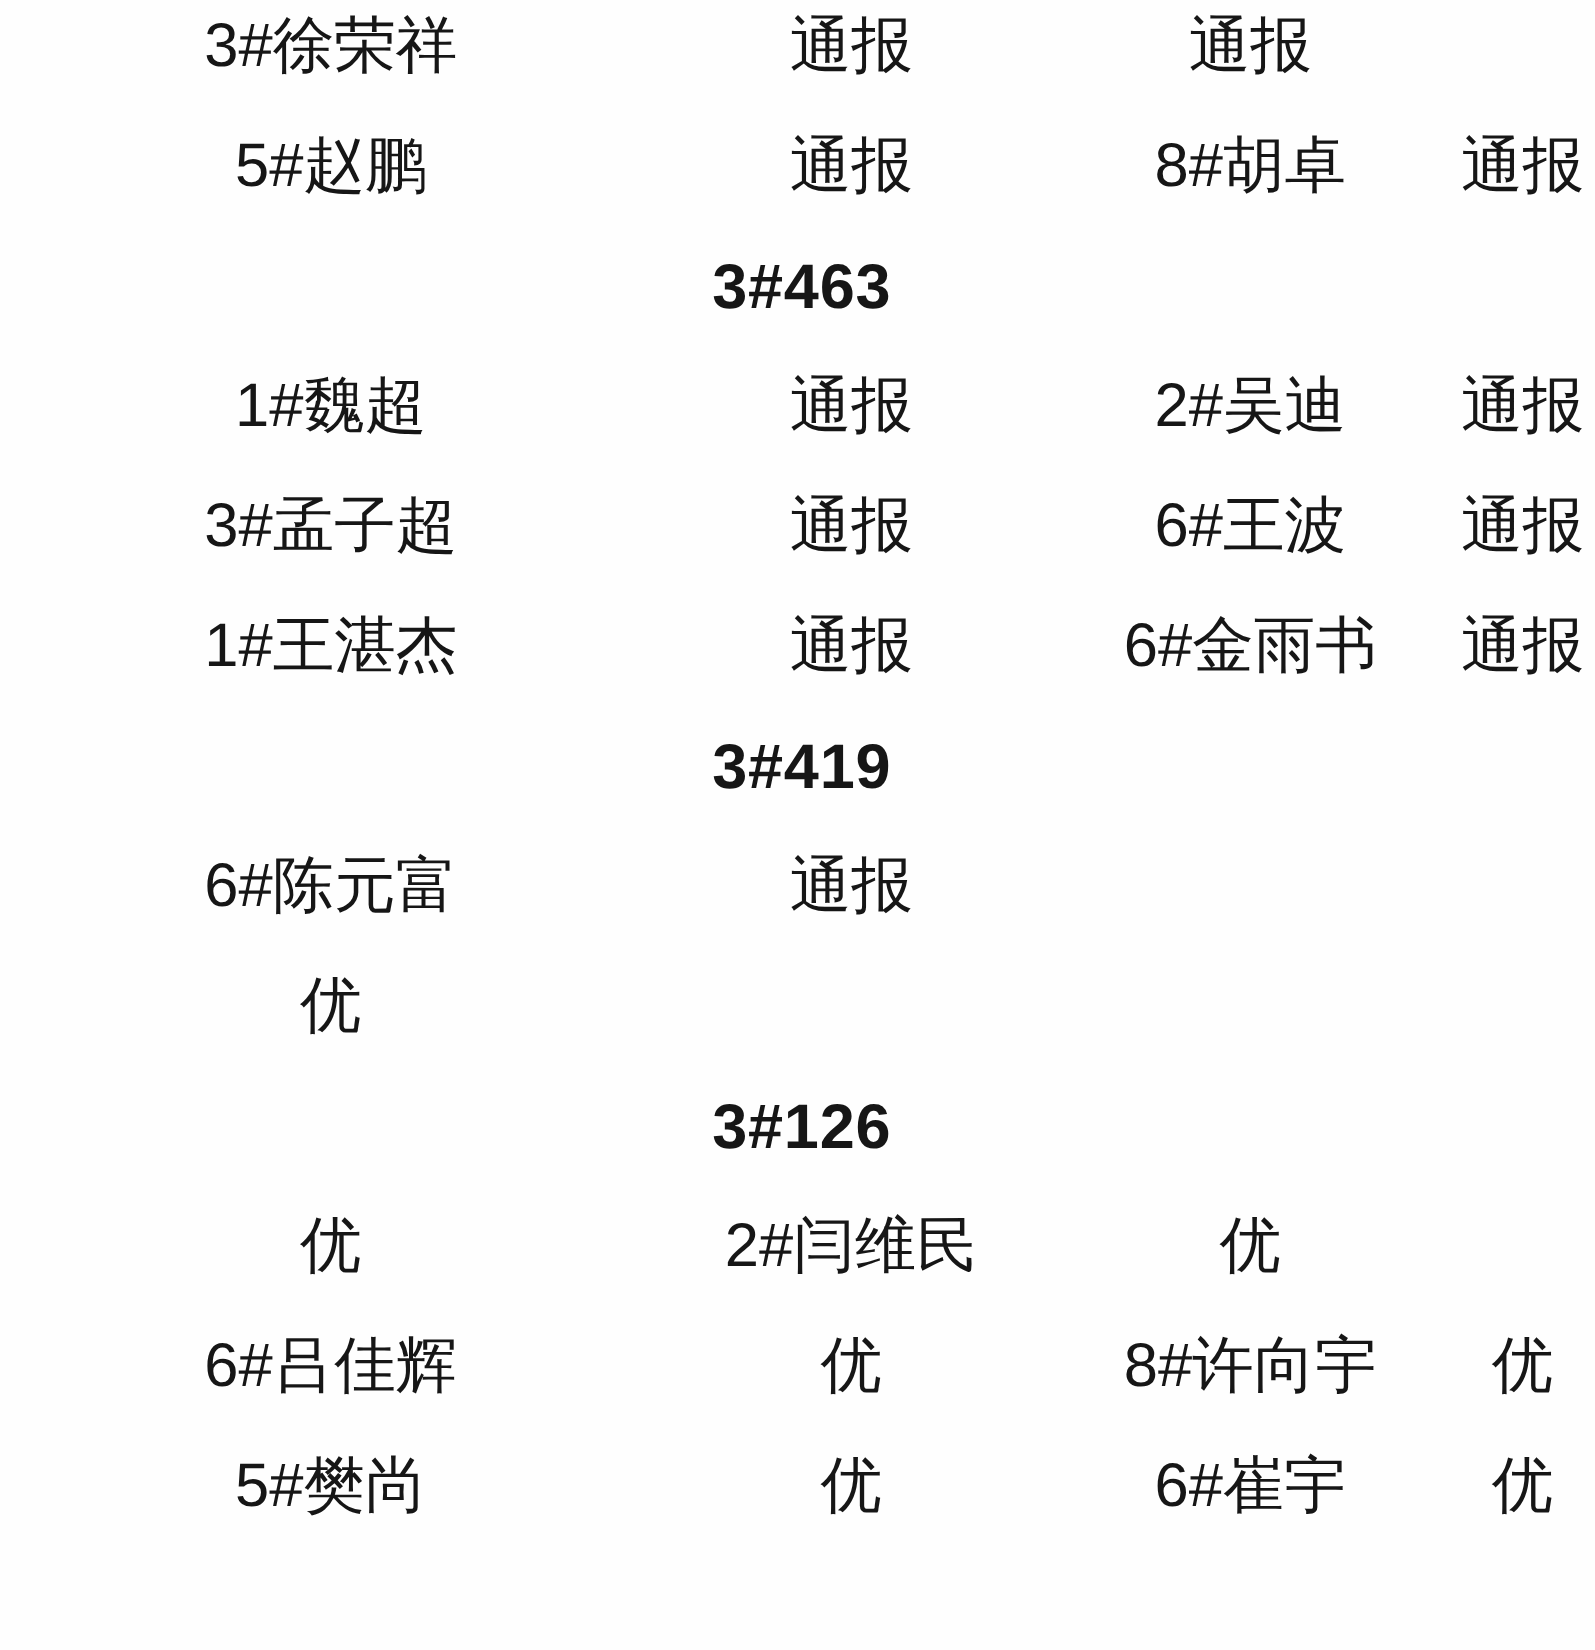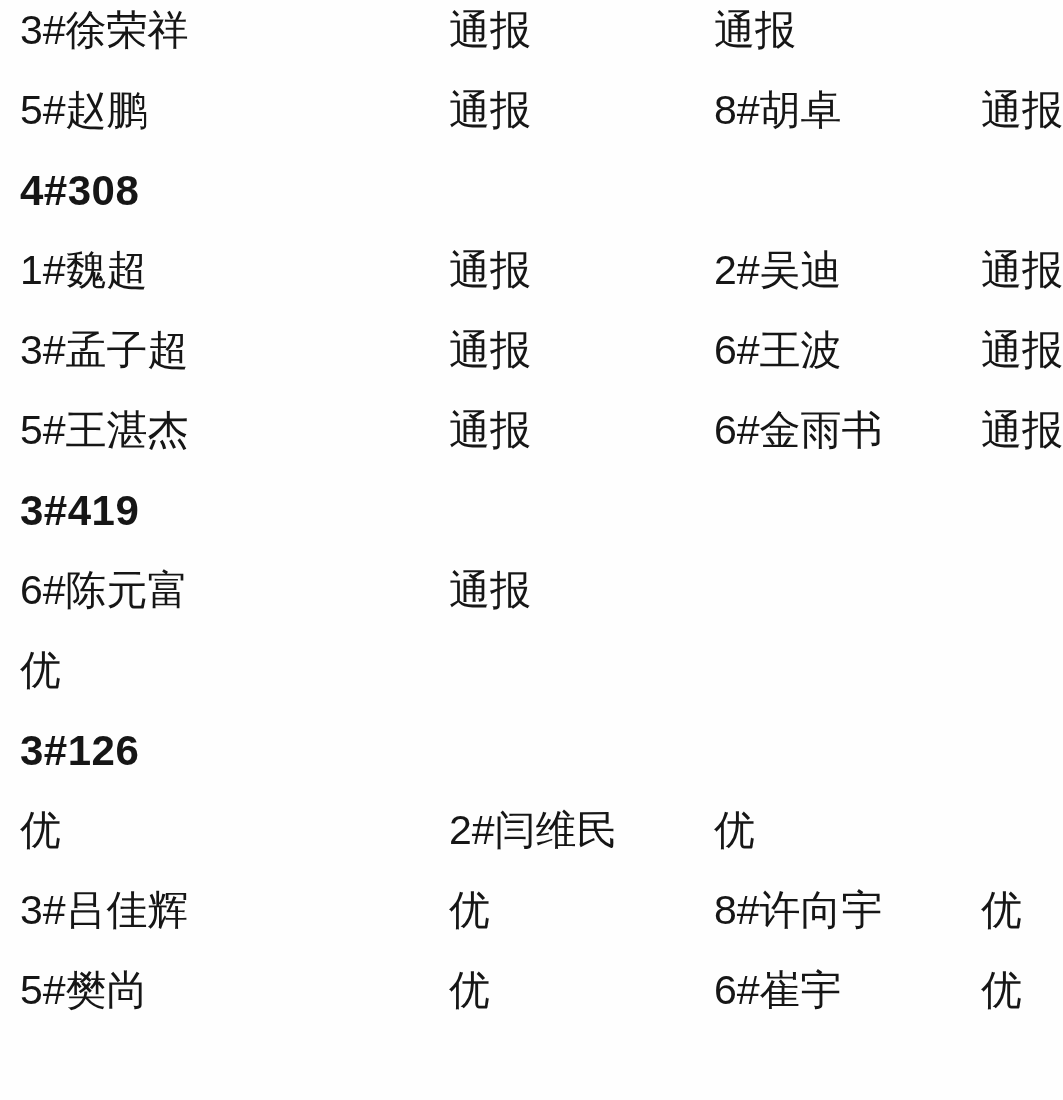--- a/index.html
+++ b/index.html
@@ -14,21 +14,22 @@
     color: #161616;
     font-family: "Liberation Sans", "DejaVu Sans", sans-serif;
   }
   .doc {
     padding-top: 6px;
     width: 1063px;
   }
   .row {
     height: 80px;
     box-sizing: border-box;
-    padding-left: 20px;
+    padding-left: 6px;
+    text-align: center;
   }
   .row.entries {
     display: grid;
     grid-template-columns: 429px 265px 267px 1fr;
   }
   .cell {
     font-size: 41px;
     line-height: 48px;
     white-space: nowrap;
     overflow: visible;
@@ -48,35 +49,35 @@
       <div class="cell name">3#徐荣祥</div>
       <div class="cell status">通报</div>
       <div class="cell status">通报</div>
     </div>
     <div class="row entries">
       <div class="cell name">5#赵鹏</div>
       <div class="cell status">通报</div>
       <div class="cell name">8#胡卓</div>
       <div class="cell status">通报</div>
     </div>
-    <div class="row header">4#308</div>
+    <div class="row header">3#463</div>
     <div class="row entries">
       <div class="cell name">1#魏超</div>
       <div class="cell status">通报</div>
       <div class="cell name">2#吴迪</div>
       <div class="cell status">通报</div>
     </div>
     <div class="row entries">
       <div class="cell name">3#孟子超</div>
       <div class="cell status">通报</div>
       <div class="cell name">6#王波</div>
       <div class="cell status">通报</div>
     </div>
     <div class="row entries">
-      <div class="cell name">5#王湛杰</div>
+      <div class="cell name">1#王湛杰</div>
       <div class="cell status">通报</div>
       <div class="cell name">6#金雨书</div>
       <div class="cell status">通报</div>
     </div>
     <div class="row header">3#419</div>
     <div class="row entries">
       <div class="cell name">6#陈元富</div>
       <div class="cell status">通报</div>
       <div class="cell name"></div>
       <div class="cell status"></div>
@@ -86,21 +87,21 @@
       <div class="cell name"></div>
       <div class="cell status"></div>
     </div>
     <div class="row header">3#126</div>
     <div class="row entries">
       <div class="cell status">优</div>
       <div class="cell name">2#闫维民</div>
       <div class="cell status">优</div>
     </div>
     <div class="row entries">
-      <div class="cell name">3#吕佳辉</div>
+      <div class="cell name">6#吕佳辉</div>
       <div class="cell status">优</div>
       <div class="cell name">8#许向宇</div>
       <div class="cell status">优</div>
     </div>
     <div class="row entries">
       <div class="cell name">5#樊尚</div>
       <div class="cell status">优</div>
       <div class="cell name">6#崔宇</div>
       <div class="cell status">优</div>
     </div>

